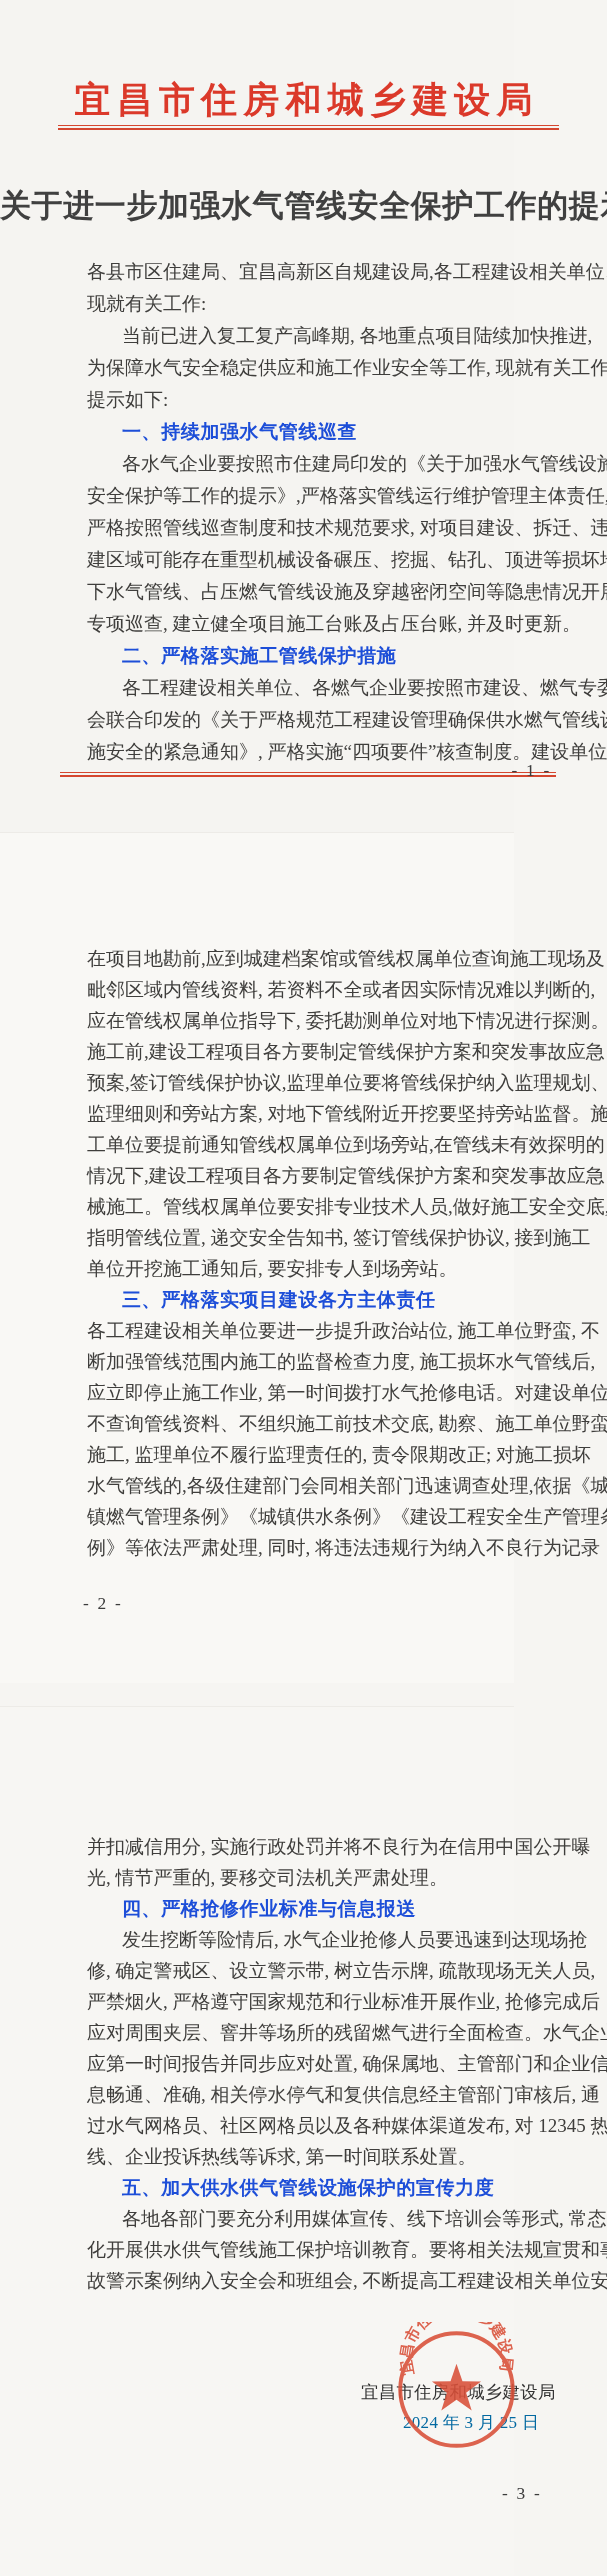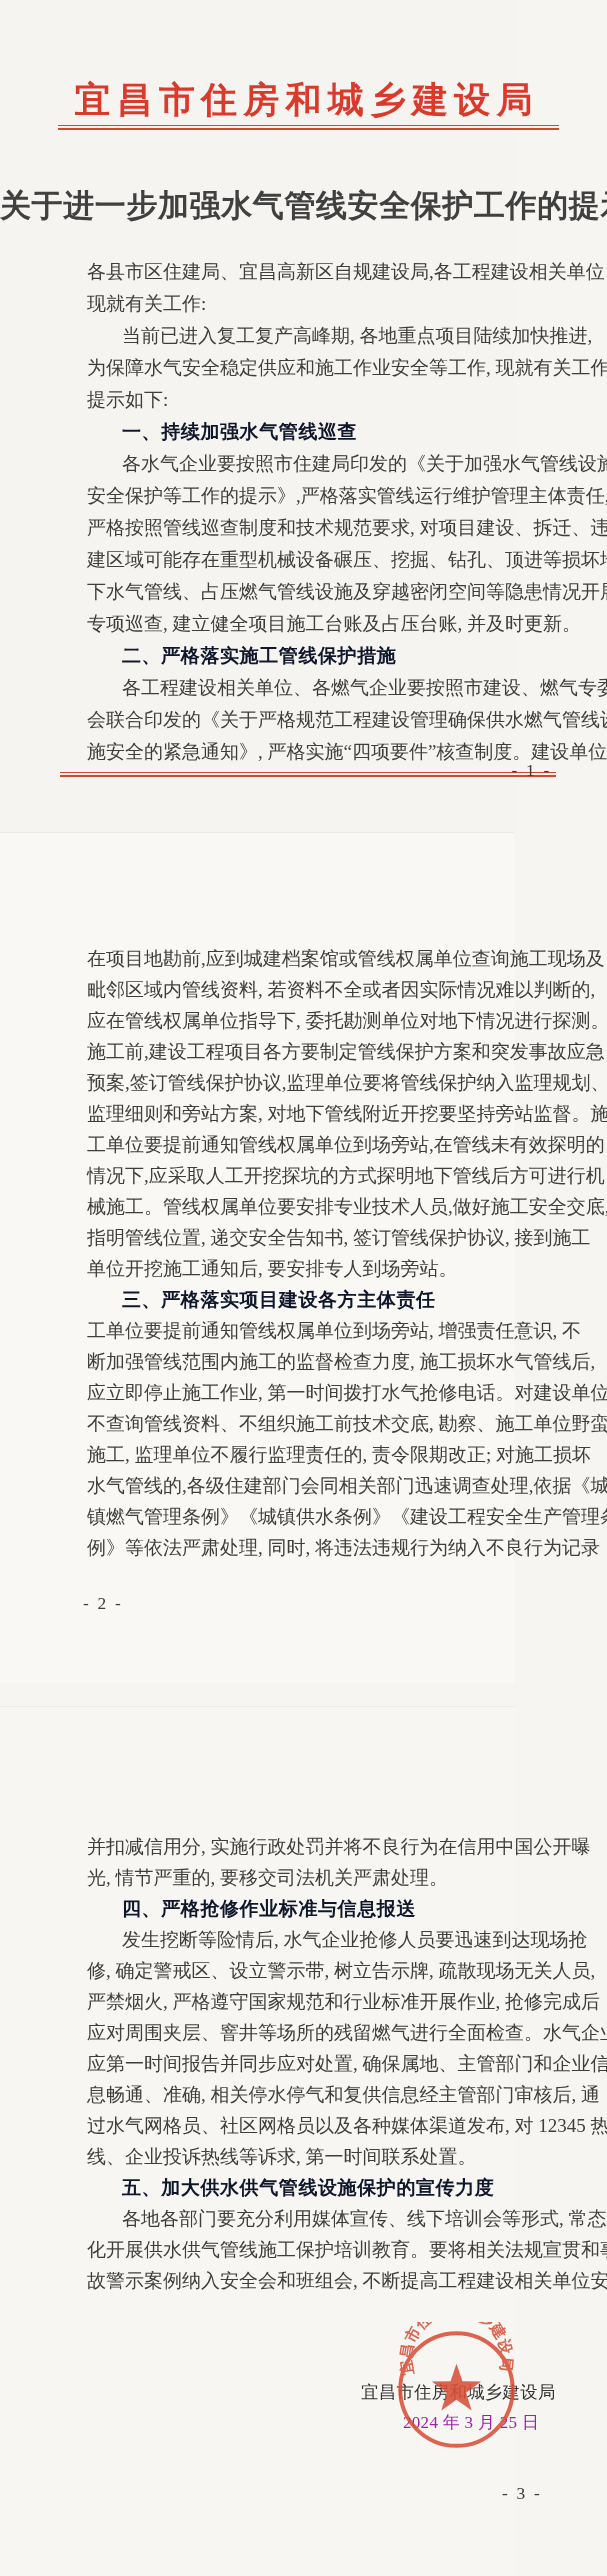--- a/index.html
+++ b/index.html
@@ -41,21 +41,21 @@
     white-space:nowrap;
     font-size:19px;
     height:31px;line-height:31px;
   }
   .page-1 .line{height:32px;line-height:32px;}
   .page-2 .line{height:31px;line-height:31px;}
   .page-3 .line{height:31px;line-height:31px;}
   .line.indent{padding-left:35px;text-align:right;}
   .line.heading{
     padding-left:35px;
-    font-weight:bold;color:#0f172a;
+    font-weight:bold;color:#1d4ed8;
     font-family:"Liberation Sans","DejaVu Sans",sans-serif;
     letter-spacing:0.6px;
   }
   .lines-p1{top:256px;}
   .lines-p2{top:110px;}
   .lines-p3{top:124px;}
 
   .footer-rule{
     position:absolute;top:772px;left:60px;width:496px;height:2.2px;
     border-top:1.1px solid #d5462f;border-bottom:2.8px solid #d5462f;
@@ -68,21 +68,21 @@
   .pn-1{top:760px;left:506px;width:51px;text-align:center;}
   .pn-2{top:760px;left:83px;}
   .pn-3{top:776px;left:502px;}
 
   .signature{
     position:absolute;top:673px;left:361px;
     font-size:17.4px;color:#333;letter-spacing:0.3px;white-space:nowrap;
   }
   .issue-date{
     position:absolute;top:704px;left:403px;
-    font-size:17px;color:#a21caf;letter-spacing:0.3px;white-space:nowrap;
+    font-size:17px;color:#0369a1;letter-spacing:0.3px;white-space:nowrap;
   }
   .seal{
     position:absolute;top:615px;left:389px;
     width:135px;height:135px;
     opacity:0.88;
   }
   .seal text{
     font-family:"Liberation Serif","DejaVu Serif",serif;
     font-weight:bold;
     fill:#d94f38;
@@ -121,26 +121,26 @@
 
   <section class="page page-2">
     <div class="lines lines-p2">
         <div class="line body">在项目地勘前,应到城建档案馆或管线权属单位查询施工现场及</div>
         <div class="line body">毗邻区域内管线资料, 若资料不全或者因实际情况难以判断的,</div>
         <div class="line body">应在管线权属单位指导下, 委托勘测单位对地下情况进行探测。</div>
         <div class="line body">施工前,建设工程项目各方要制定管线保护方案和突发事故应急</div>
         <div class="line body">预案,签订管线保护协议,监理单位要将管线保护纳入监理规划、</div>
         <div class="line body">监理细则和旁站方案, 对地下管线附近开挖要坚持旁站监督。施</div>
         <div class="line body">工单位要提前通知管线权属单位到场旁站,在管线未有效探明的</div>
-        <div class="line body">情况下,应采取人工开挖探坑的方式探明地下管线后方可进行机</div>
+        <div class="line body">情况下,建设工程项目各方要制定管线保护方案和突发事故应急</div>
         <div class="line body">械施工。管线权属单位要安排专业技术人员,做好施工安全交底,</div>
         <div class="line body">指明管线位置, 递交安全告知书, 签订管线保护协议, 接到施工</div>
         <div class="line body">单位开挖施工通知后, 要安排专人到场旁站。</div>
         <div class="line heading">三、严格落实项目建设各方主体责任</div>
-        <div class="line body">工单位要提前通知管线权属单位到场旁站, 增强责任意识, 不</div>
+        <div class="line body">各工程建设相关单位要进一步提升政治站位, 施工单位野蛮, 不</div>
         <div class="line body">断加强管线范围内施工的监督检查力度, 施工损坏水气管线后,</div>
         <div class="line body">应立即停止施工作业, 第一时间拨打水气抢修电话。对建设单位</div>
         <div class="line body">不查询管线资料、不组织施工前技术交底, 勘察、施工单位野蛮</div>
         <div class="line body">施工, 监理单位不履行监理责任的, 责令限期改正; 对施工损坏</div>
         <div class="line body">水气管线的,各级住建部门会同相关部门迅速调查处理,依据《城</div>
         <div class="line body">镇燃气管理条例》《城镇供水条例》《建设工程安全生产管理条</div>
         <div class="line body">例》等依法严肃处理, 同时, 将违法违规行为纳入不良行为记录</div>
       </div>
     <div class="page-num pn-2">- 2 -</div>
   </section>

